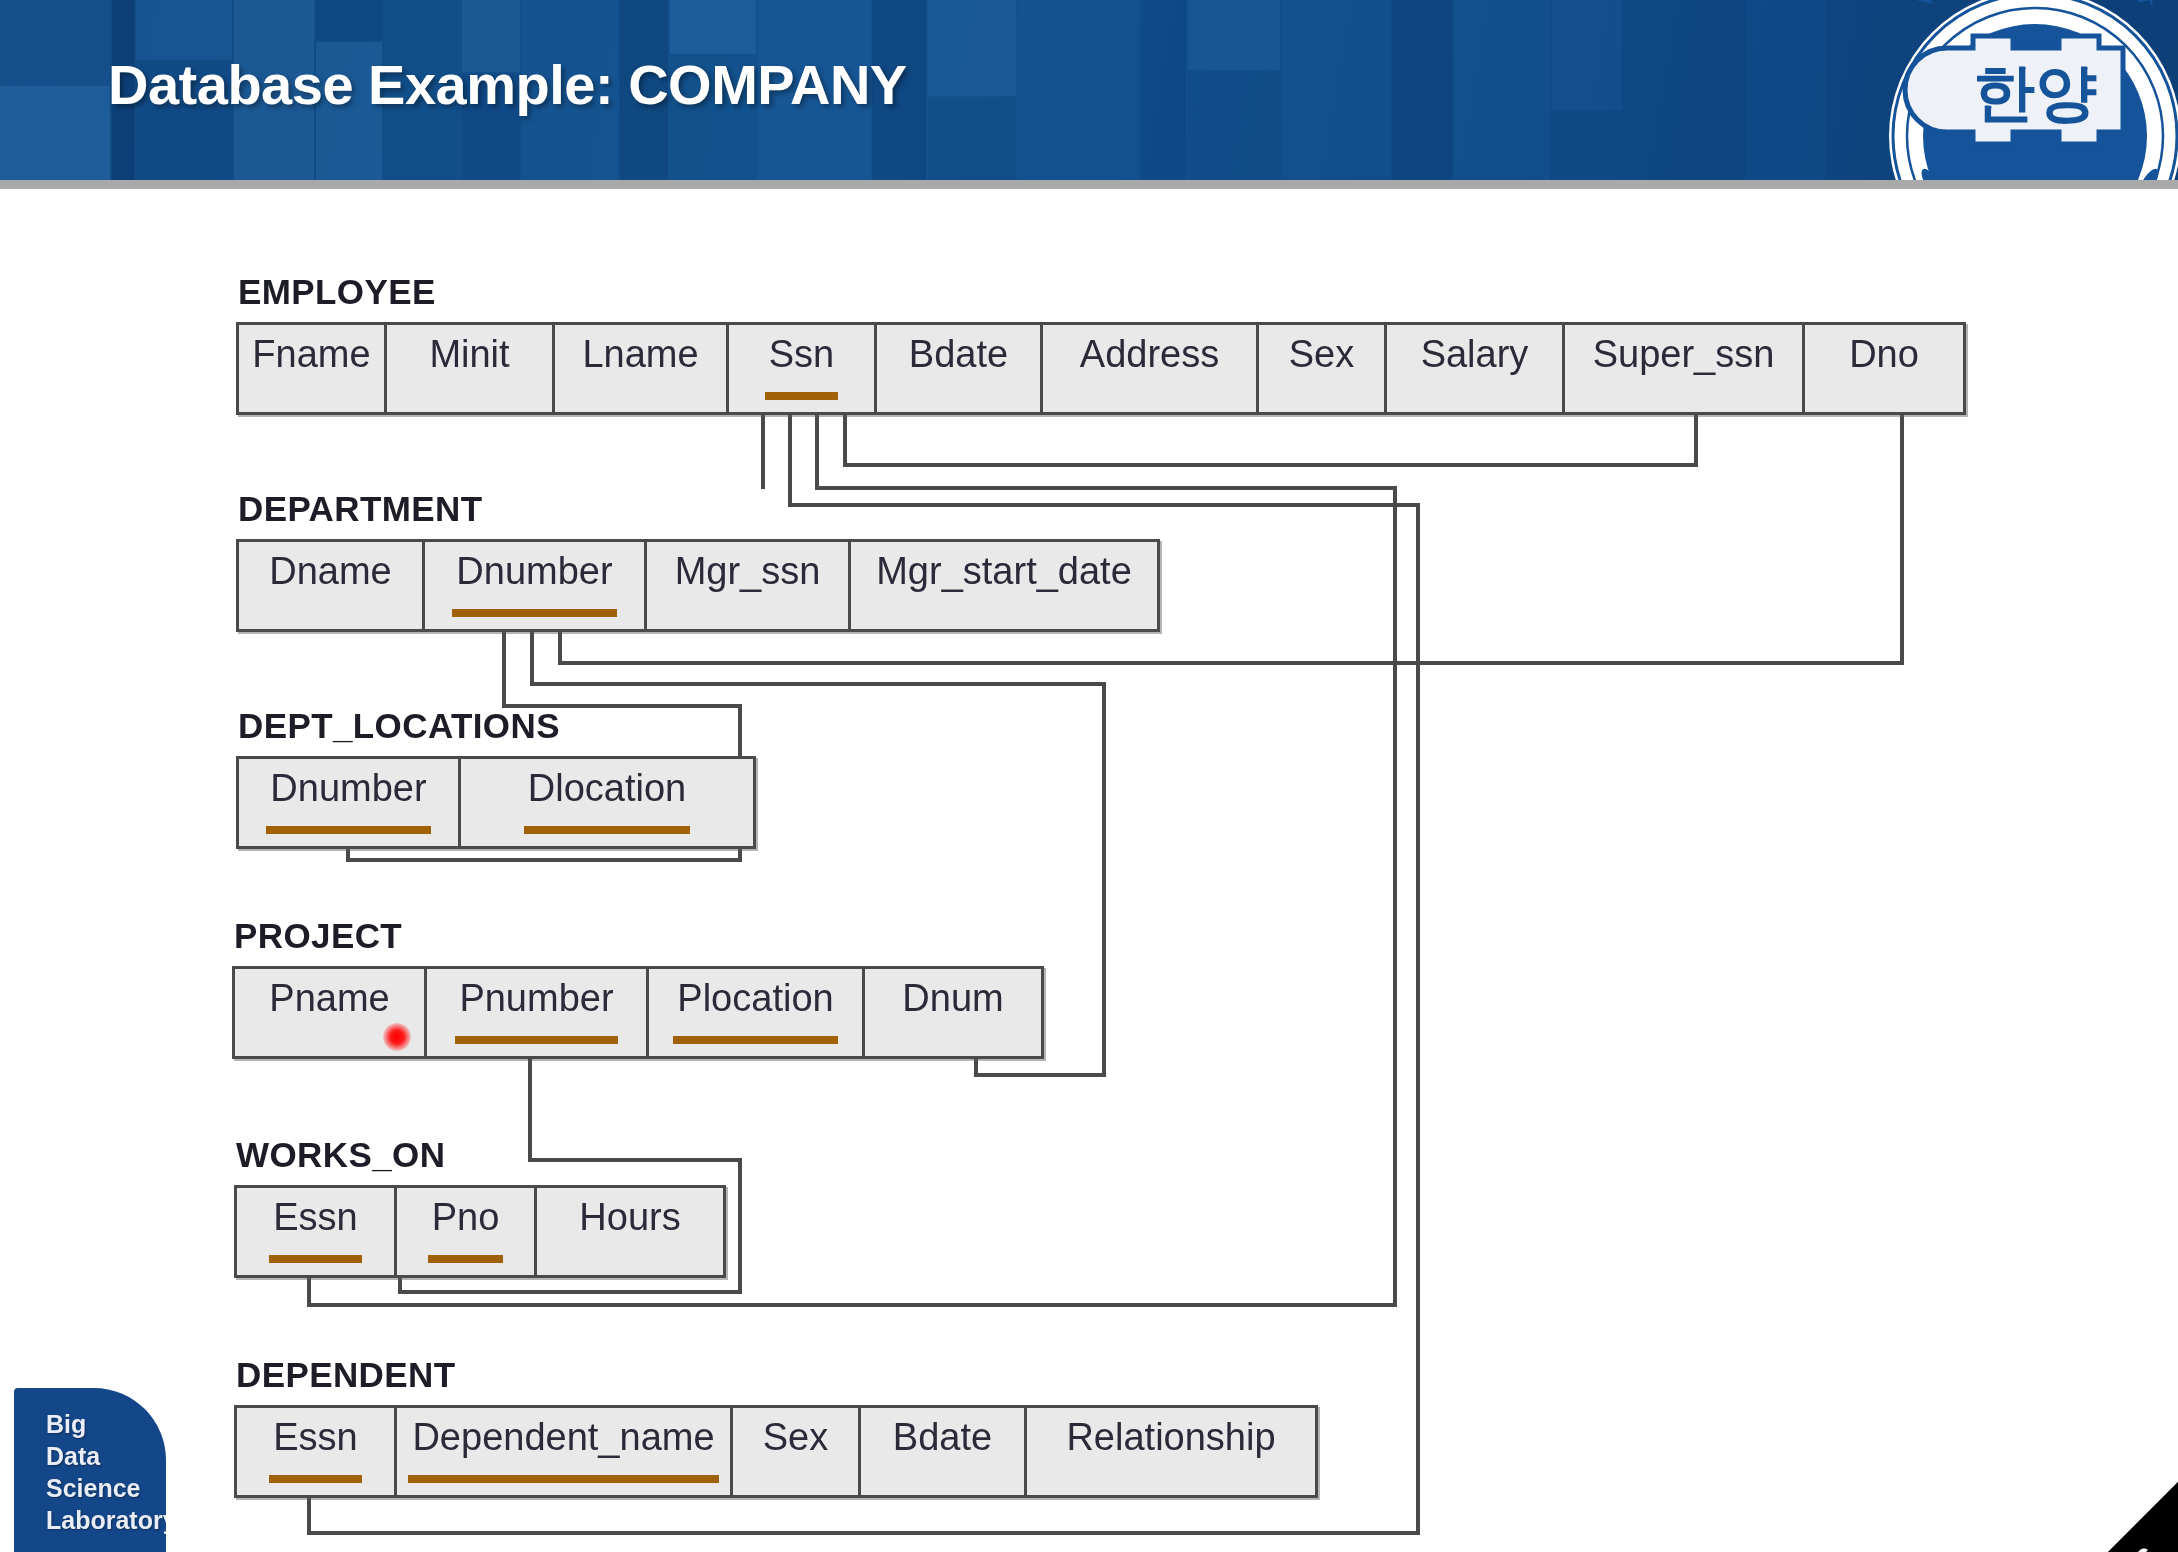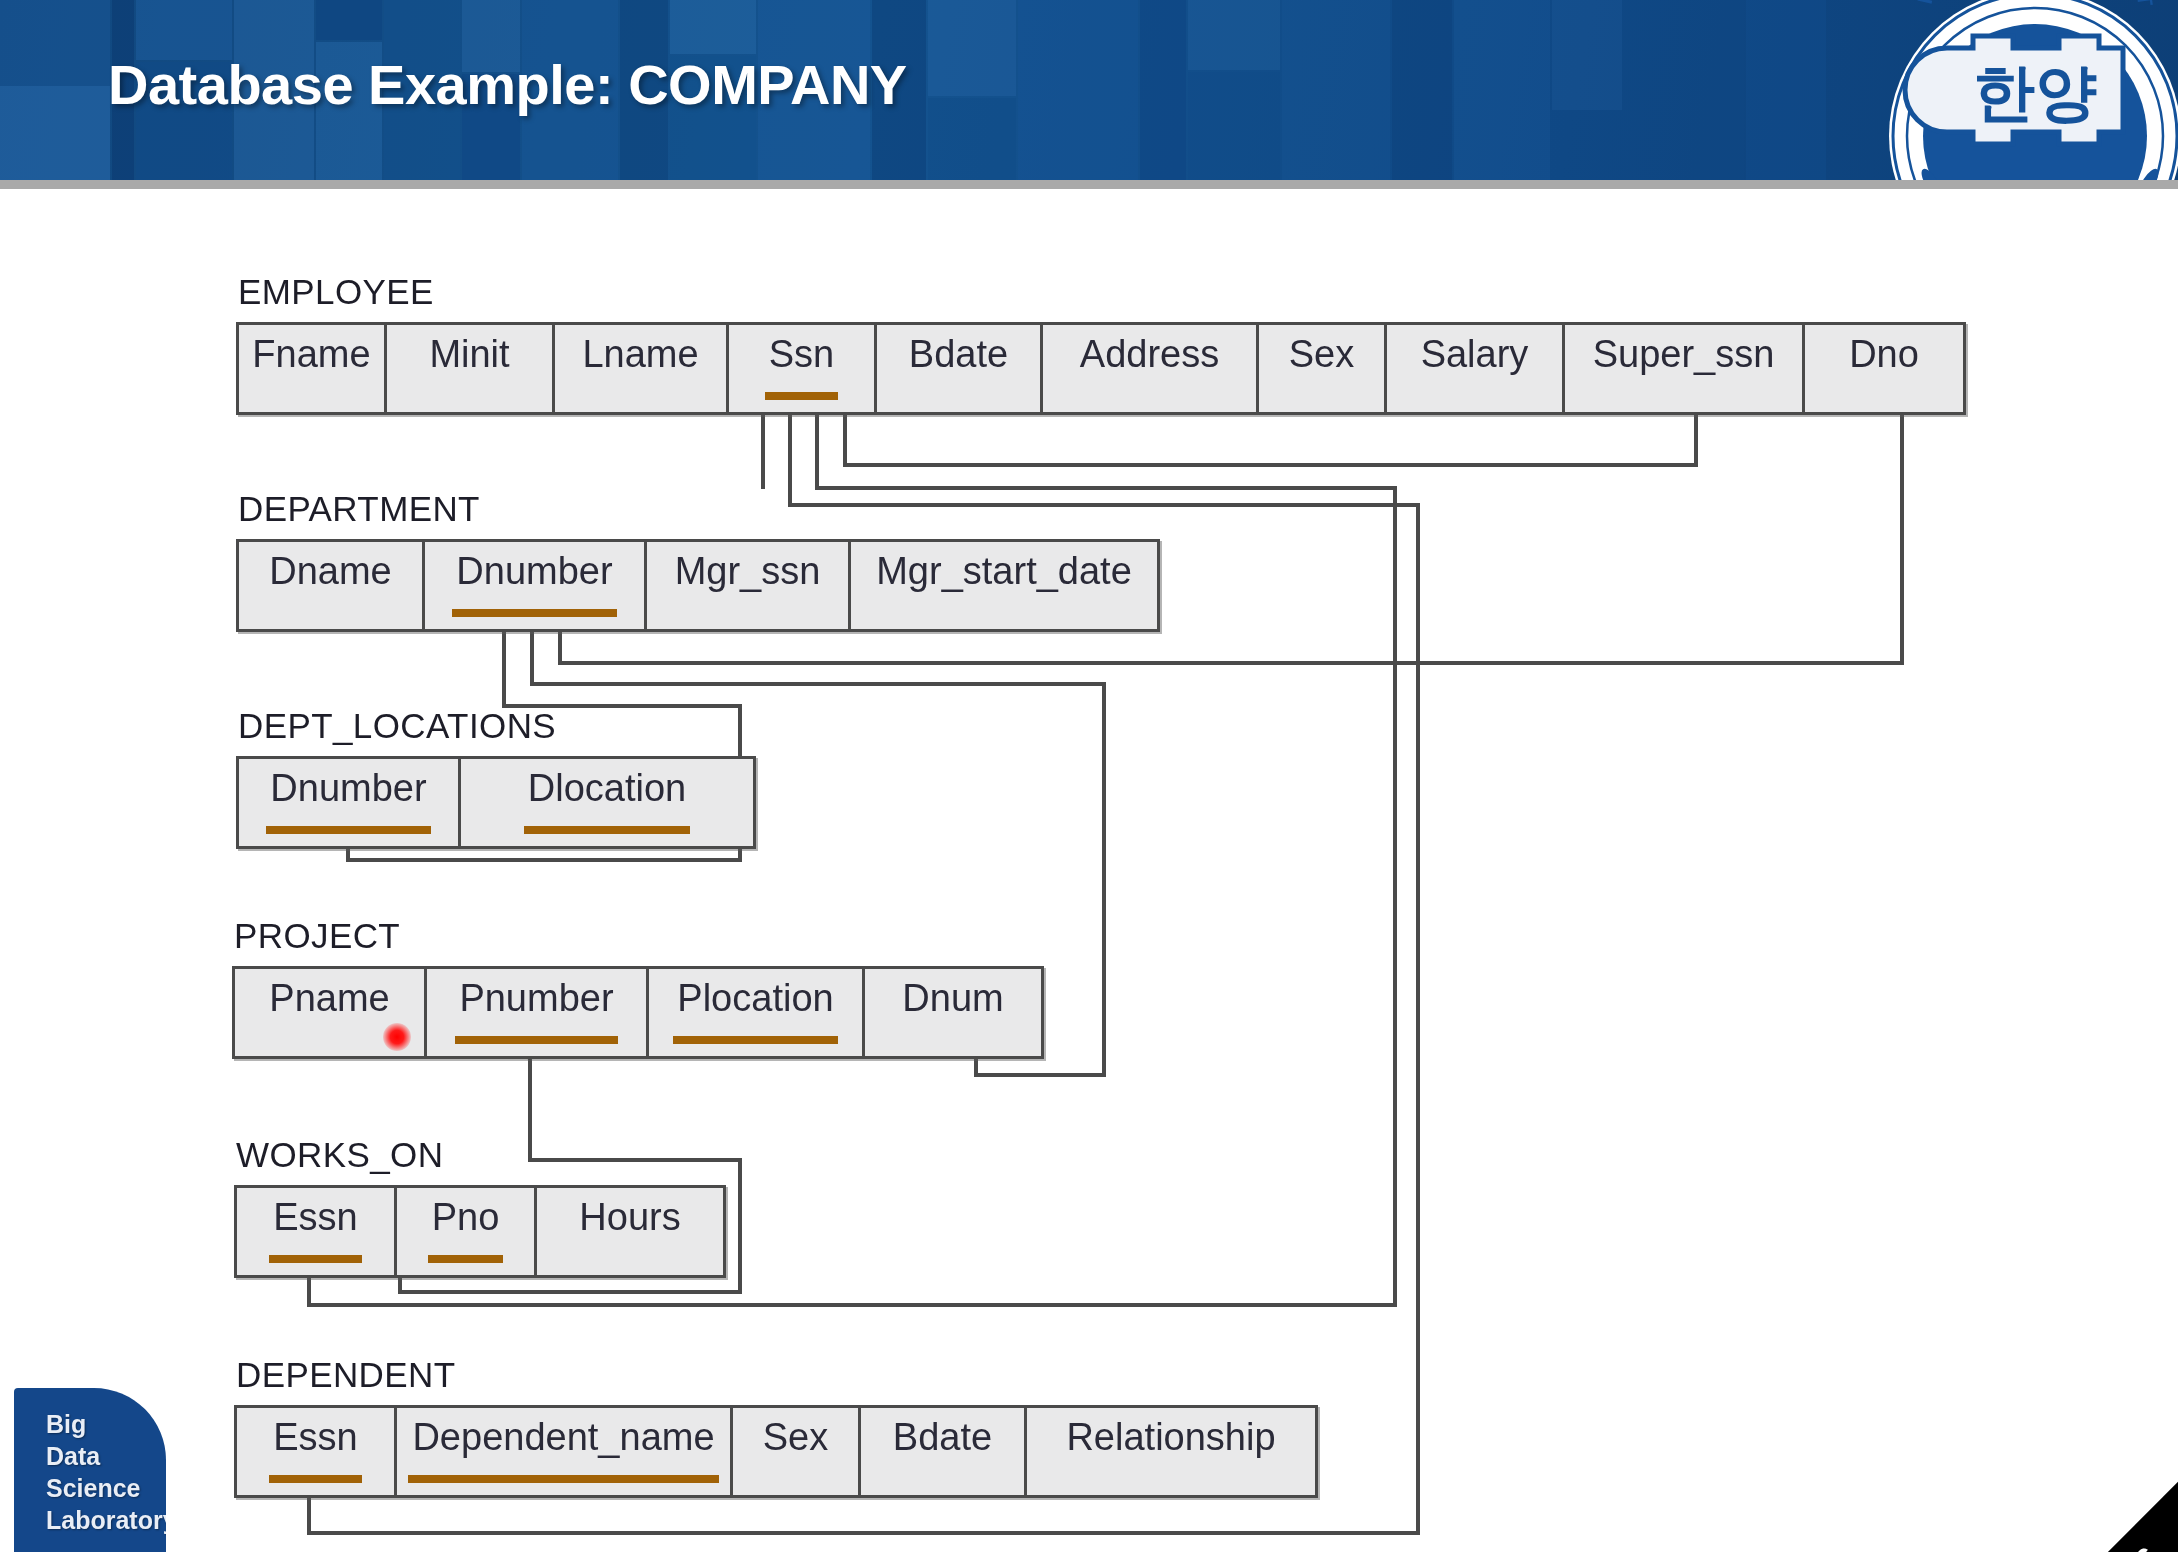--- a/index.html
+++ b/index.html
@@ -66,21 +66,21 @@
     height: 1552px;
     pointer-events: none;
   }
 
   
   .relation {
     position: absolute;
   }
   .relation-name {
     font-size: 35px;
-    font-weight: normal;
+    font-weight: bold;
     color: #1d1d28;
     letter-spacing: 0.4px;
     margin: 0 0 10px 2px;
     white-space: nowrap;
     font-family: "Liberation Sans", sans-serif;
   }
   .attr-row {
     display: flex;
     border: 3px solid #4a4a4a;
     background: #e9e9ea;

